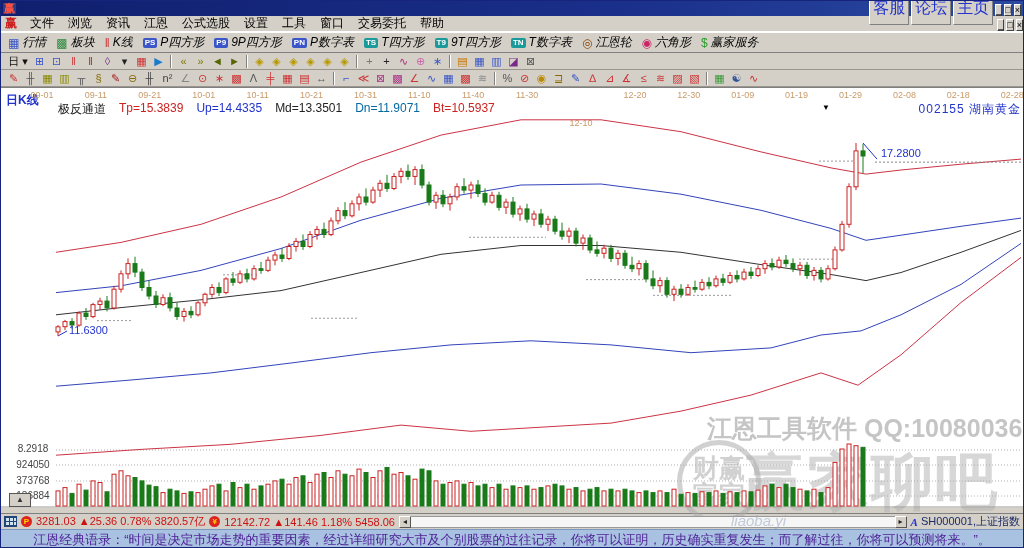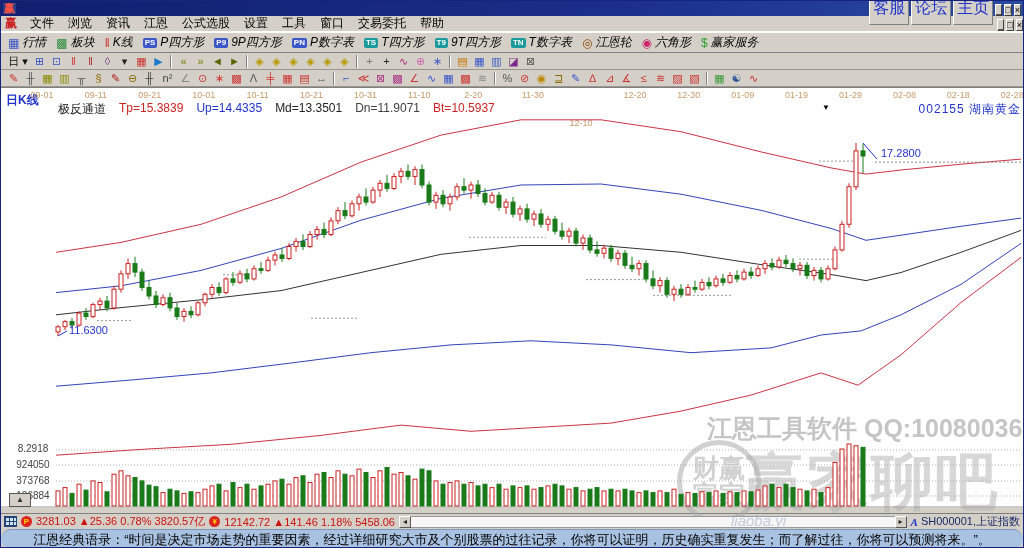--- a/index.html
+++ b/index.html
@@ -64,21 +64,21 @@
   .idx{color:#cc1111;white-space:nowrap;}
   .sb-scroll{flex:1;height:12px;display:flex;align-items:center;}
   .sb-arrow{width:12px;height:12px;background:#d4d0c8;border:1px solid;border-color:#fff #555 #555 #fff;
     font-size:8px;line-height:10px;text-align:center;color:#222;}
   .sb-track{flex:1;height:12px;background:#f6f6f6;border:1px solid #999;border-right:none;border-left:none;}
   .sb-right{color:#1a2a66;white-space:nowrap;display:flex;align-items:center;gap:3px;}
   .a-ico{color:#2233cc;font-weight:bold;font-style:italic;font-family:"Liberation Serif",serif;}
   .wm-url{position:absolute;left:730px;top:-2px;font-size:15px;font-style:italic;color:rgba(150,165,195,.55);pointer-events:none;}
   
   .footer{height:20px;background:#a9c2e2;border-top:1px solid #7a98c0;display:flex;align-items:center;
-    justify-content:center;font-size:13px;color:#000000;white-space:nowrap;overflow:hidden;border-radius:10px;}
+    justify-content:center;font-size:13px;color:#4c1d95;white-space:nowrap;overflow:hidden;}
 </style>
 </head>
 <body>
 
 <div class="window">
 
   <div class="titlebar">
     <span class="logo">赢</span>
     <span class="spacer"></span>
     <span id="tb-links"><span class="tb-link">客服</span><span class="tb-link">论坛</span><span class="tb-link">主页</span></span>
@@ -242,38 +242,38 @@
     <div class="pane-label">日K线</div>
     <div id="date-ticks">
         <span class="date-tick" style="left: 24px;">09-01</span>
         <span class="date-tick" style="left: 77.9px;">09-11</span>
         <span class="date-tick" style="left: 131.8px;">09-21</span>
         <span class="date-tick" style="left: 185.7px;">10-01</span>
         <span class="date-tick" style="left: 239.6px;">10-11</span>
         <span class="date-tick" style="left: 293.5px;">10-21</span>
         <span class="date-tick" style="left: 347.4px;">10-31</span>
         <span class="date-tick" style="left: 401.3px;">11-10</span>
-        <span class="date-tick" style="left: 455.2px;">2-20</span>
-        <span class="date-tick" style="left: 509.1px; text-align: right;">11-30</span>
+        <span class="date-tick" style="left: 455.2px;">11-40</span>
+        <span class="date-tick" style="left: 509.1px;">11-30</span>
         <span class="date-tick" style="left: 563px; margin-top: 28px;">12-10</span>
         <span class="date-tick" style="left: 616.9px;">12-20</span>
         <span class="date-tick" style="left: 670.8px;">12-30</span>
         <span class="date-tick" style="left: 724.7px;">01-09</span>
         <span class="date-tick" style="left: 778.6px;">01-19</span>
         <span class="date-tick" style="left: 832.5px;">01-29</span>
         <span class="date-tick" style="left: 886.4px;">02-08</span>
         <span class="date-tick" style="left: 940.3px;">02-18</span>
         <span class="date-tick" style="left: 994.2px;">02-28</span>
       </div>
     <div class="ind-row" id="ind-row">
         <span style="color: rgb(34, 34, 34);">极反通道</span>
         <span style="color: rgb(204, 34, 34);">Tp=15.3839</span>
         <span style="color: rgb(34, 51, 204);">Up=14.4335</span>
         <span style="color: rgb(34, 34, 34);">Md=13.3501</span>
-        <span style="color: #404040;">Dn=11.9071</span>
+        <span style="color: #0369a1;">Dn=11.9071</span>
         <span style="color: rgb(204, 34, 34);">Bt=10.5937</span>
       </div>
     <div class="stock-label">002155  湖南黄金</div>
     <div class="dn-marker">▼</div>
 
     <div class="wm-qq">江恩工具软件  QQ:100800360</div>
     <div class="wm-big">赢家聊吧</div>
     <div class="wm-seal">
       <span>财赢富家</span>
     </div>

